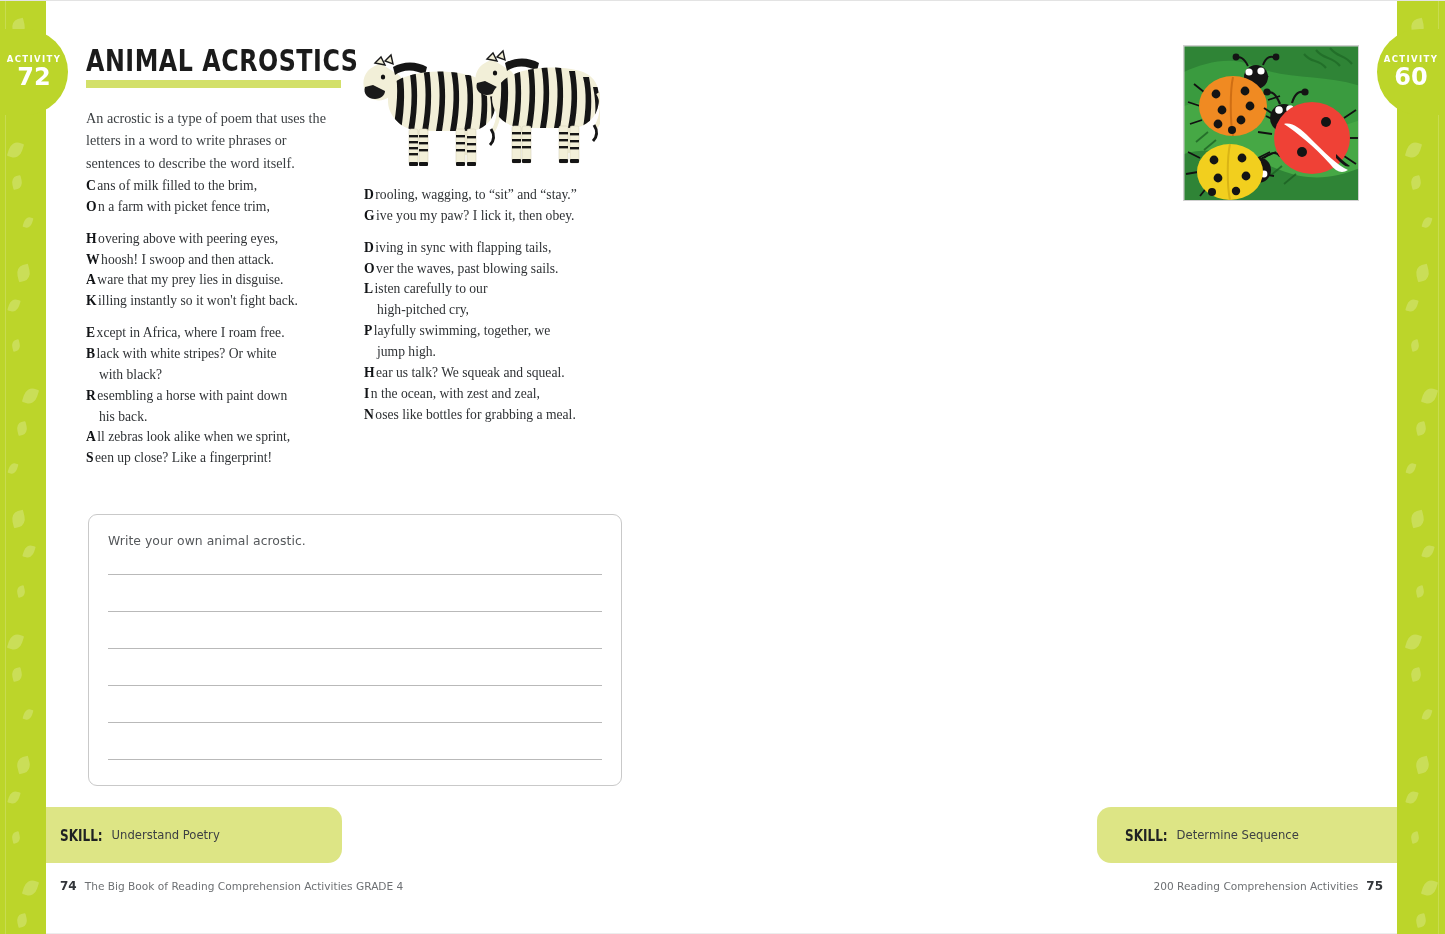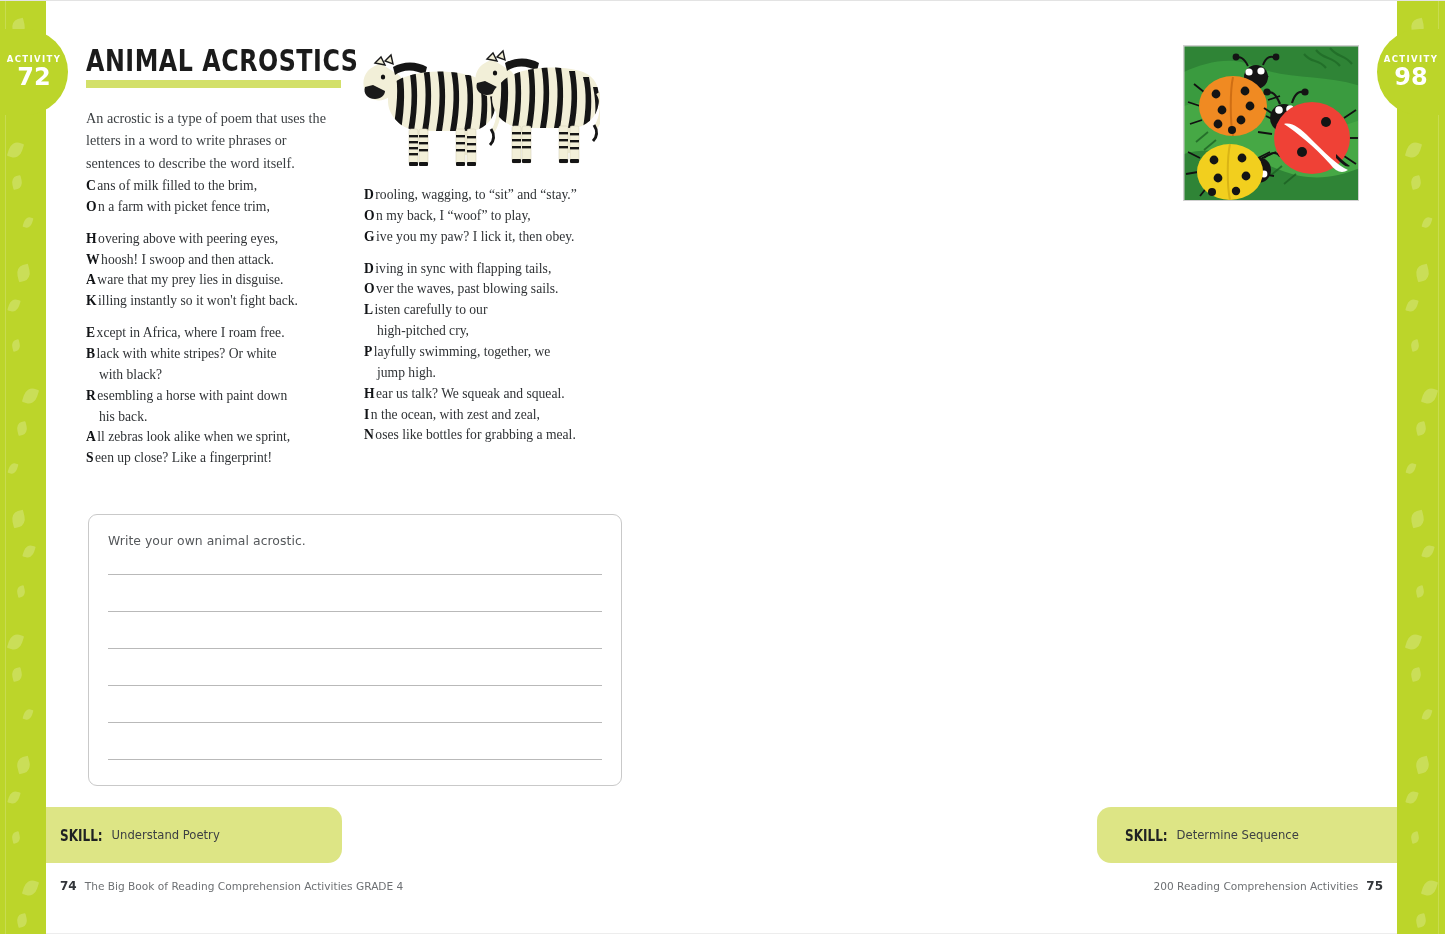--- a/index.html
+++ b/index.html
@@ -248,21 +248,21 @@
         <div class="leafdot" style="width: 10px; height: 13px; left: 19px; top: 913px; transform: rotate(-14deg);"></div>
       </div>
   </div>
 
   <div class="activity-tab left">
     <div class="word">ACTIVITY</div>
     <div class="num">72</div>
   </div>
   <div class="activity-tab right">
     <div class="word">ACTIVITY</div>
-    <div class="num">98</div>
+    <div class="num">60</div>
   </div>
 
   <div class="spread">
 
     <div class="page-half left">
 
       <div class="zebra-art">
         <svg viewBox="0 0 245 140" width="245" height="140" aria-hidden="true">
           <defs>
             <clipPath id="zbodyA">
@@ -398,21 +398,20 @@
               <div class="line cont"><span>with black?</span></div>
               <div class="line"><span class="cap">R</span><span>esembling a horse with paint down</span></div>
               <div class="line cont"><span>his back.</span></div>
               <div class="line"><span class="cap">A</span><span>ll zebras look alike when we sprint,</span></div>
               <div class="line"><span class="cap">S</span><span>een up close? Like a fingerprint!</span></div>
             </div>
           </div>
         <div class="poem poem-col-b" id="poems-right-col">
             <div class="stanza">
               <div class="line"><span class="cap">D</span><span>rooling, wagging, to “sit” and “stay.”</span></div>
-              <div class="line"><span class="cap">O</span><span>n my back, I “woof” to play,</span></div>
               <div class="line"><span class="cap">G</span><span>ive you my paw? I lick it, then obey.</span></div>
             </div>
             <div class="stanza">
               <div class="line"><span class="cap">D</span><span>iving in sync with flapping tails,</span></div>
               <div class="line"><span class="cap">O</span><span>ver the waves, past blowing sails.</span></div>
               <div class="line"><span class="cap">L</span><span>isten carefully to our</span></div>
               <div class="line cont"><span>high-pitched cry,</span></div>
               <div class="line"><span class="cap">P</span><span>layfully swimming, together, we</span></div>
               <div class="line cont"><span>jump high.</span></div>
               <div class="line"><span class="cap">H</span><span>ear us talk? We squeak and squeal.</span></div>

